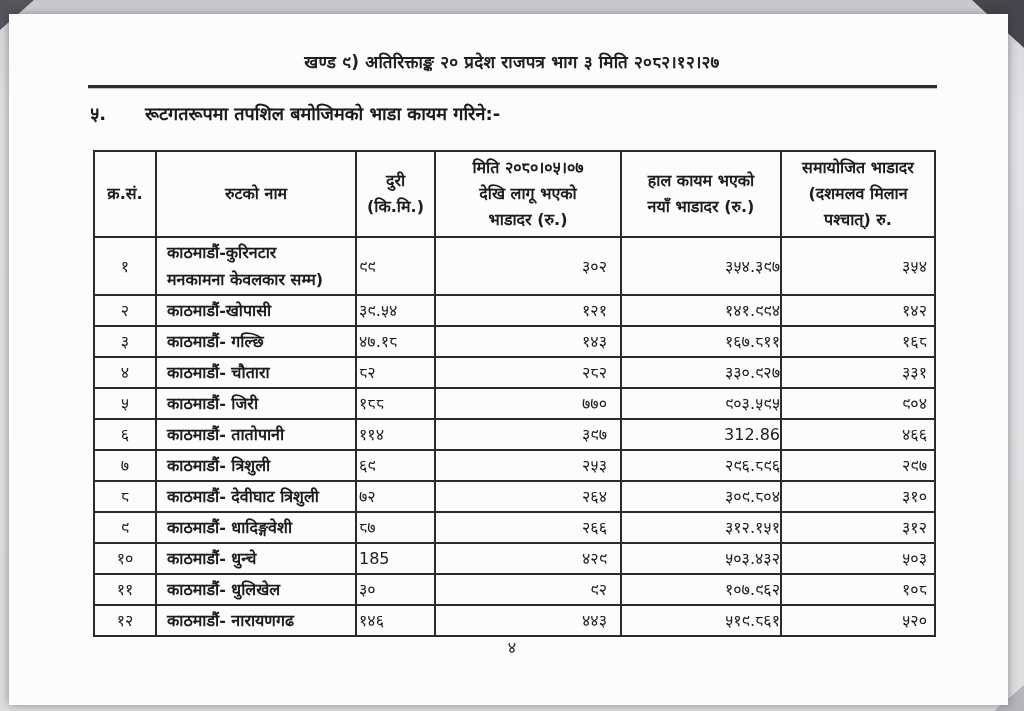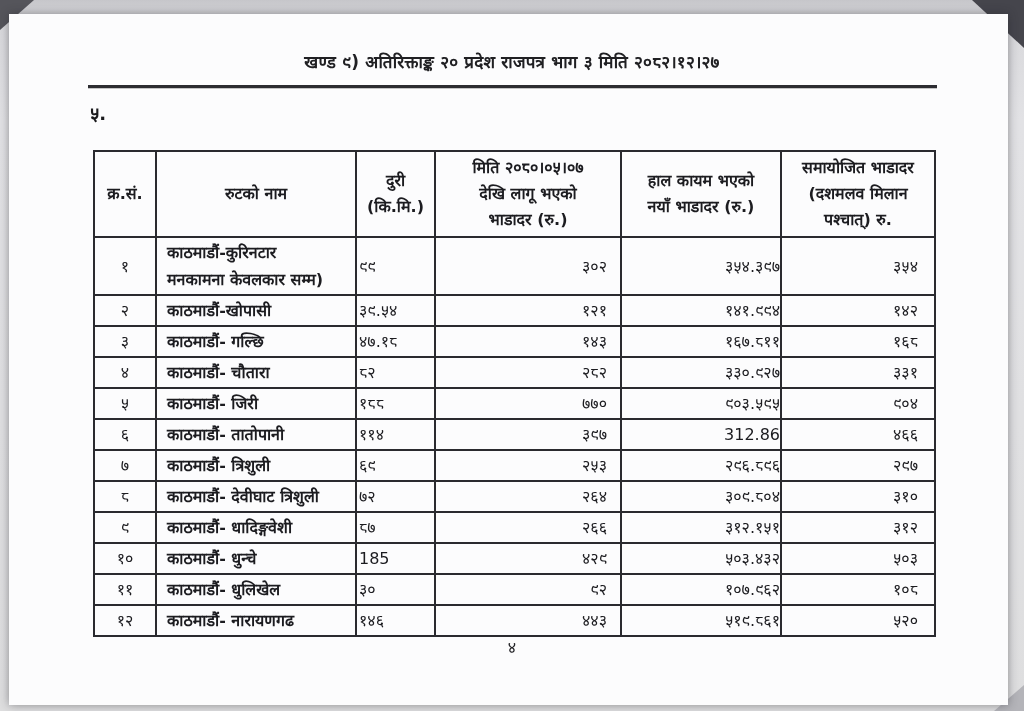--- a/index.html
+++ b/index.html
@@ -91,21 +91,21 @@
     line-height: 27px;
     padding: 1px 2px;
     height: 29px;
     vertical-align: middle;
   }
   td.cell-sn { text-align: center; }
   td.cell-route { text-align: left; padding-left: 10px; white-space: pre-line; font-weight: bold; }
   td.cell-distance { }
   td.cell-old-fare { text-align: right; padding-right: 13px; border-radius: 12px; }
   td.cell-new-fare { text-align: right; padding-right: 0; }
-  td.cell-adjusted-fare { text-align: right; padding-right: 16px; }
+  td.cell-adjusted-fare { text-align: right; padding-right: 7px; }
 
   .page-number {
     position: absolute;
     top: 636px; left: 0;
     width: 1024px;
     text-align: center;
     font-size: 16px;
     color: #222226;
   }
 </style>
@@ -119,20 +119,21 @@
   <div class="corner-br"></div>
 
   <div class="sheet"></div>
 
   <div class="gazette-header">खण्ड ९) अतिरिक्ताङ्क २० प्रदेश राजपत्र भाग ३ मिति २०८२।१२।२७</div>
 
   <div class="header-rule"></div>
 
   <div class="section-heading">
     <span class="section-number">५.</span>
+    <span class="section-title">रूटगतरूपमा तपशिल बमोजिमको भाडा कायम गरिने:-</span>
   </div>
 
   <table class="fare-table">
     <colgroup>
       <col style="width:62px">
       <col style="width:200px">
       <col style="width:79px">
       <col style="width:186px">
       <col style="width:160px">
       <col style="width:154px">

